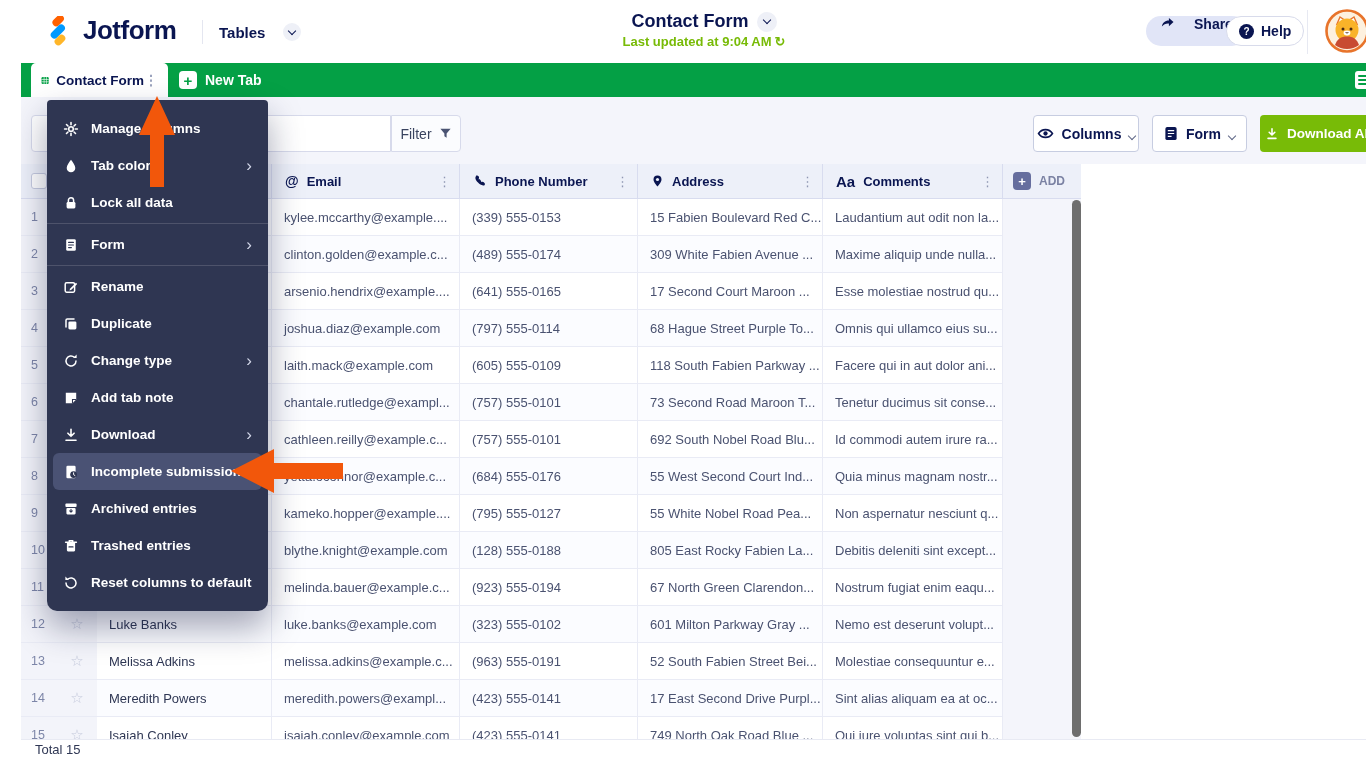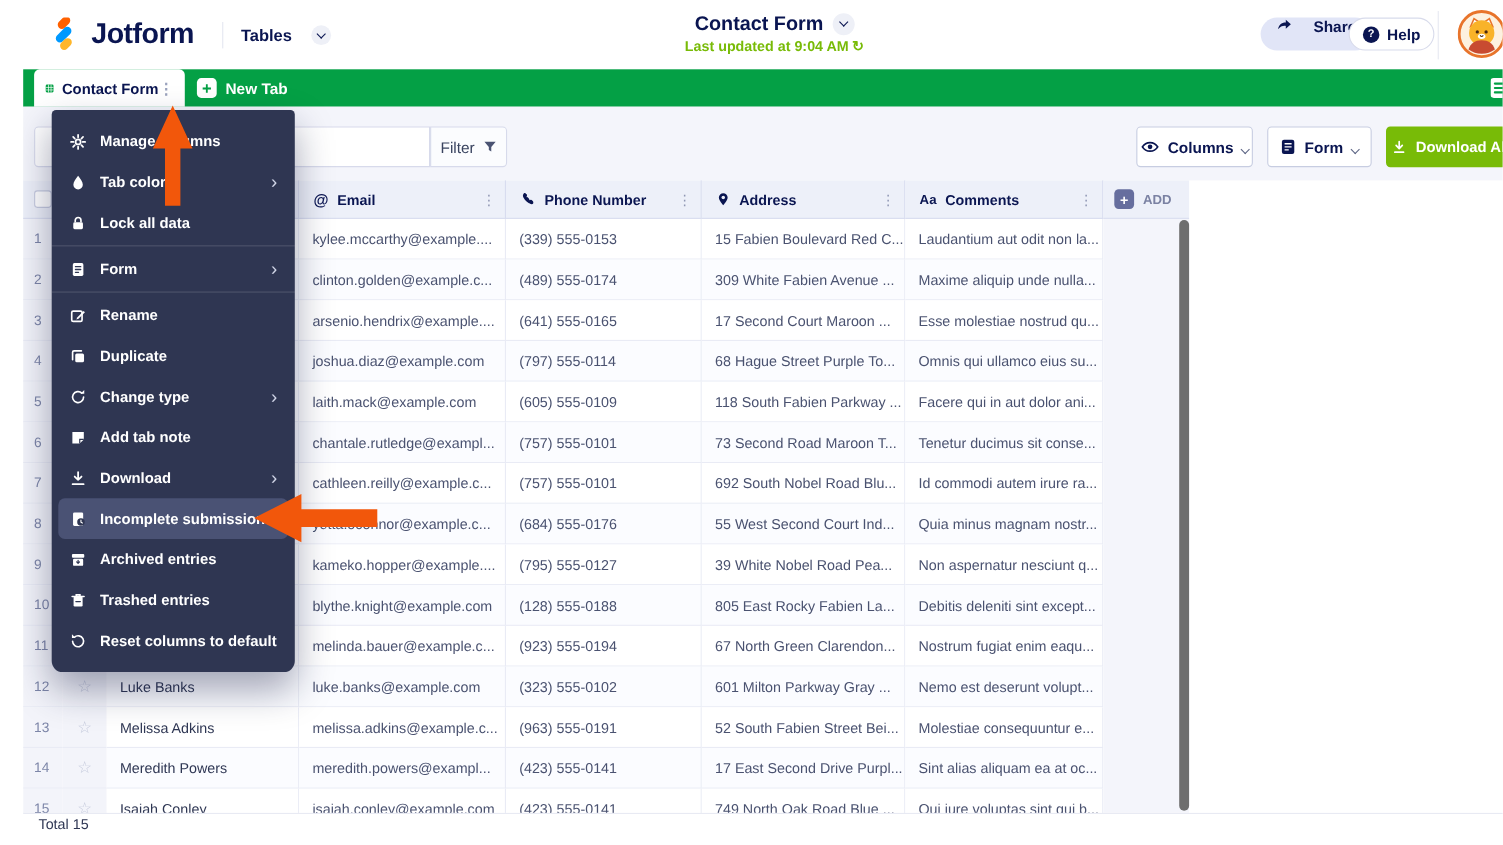--- a/index.html
+++ b/index.html
@@ -67,21 +67,21 @@
   .h-name{width:175px;border-right:1px solid var(--hdr-border);}
   .h-col{padding:0 8px 0 13px;border-right:1px solid var(--hdr-border);}
   .h-email{width:188px;}
   .h-phone{width:178px;}
   .h-addr{width:185px;}
   .h-comm{width:180px;}
   .h-add{width:78px;padding-left:10px;}
   .h-label{font-size:13px;font-weight:700;color:var(--navy);margin-left:8px;white-space:nowrap;}
   .h-kebab{margin-left:auto;color:#8f96b3;font-size:13px;cursor:pointer;}
   .at-glyph{font-size:14px;font-weight:600;color:var(--navy);}
-  .aa-glyph{font-size:12px;font-weight:700;color:var(--navy);}
+  .aa-glyph{font-size:15px;font-weight:700;color:var(--navy);}
   .checkbox{width:16px;height:16px;background:#fff;border:1.5px solid #c6cbdf;border-radius:3px;cursor:pointer;}
   .add-plus{width:18px;height:18px;border-radius:4px;background:#666e9e;color:#fff;font-size:13px;font-weight:700;display:flex;align-items:center;justify-content:center;line-height:1;}
   .add-label{font-size:12px;font-weight:700;color:#7b82a3;margin-left:8px;}
 
   .grid-body{position:absolute;top:199px;left:0;width:982px;height:540px;overflow:hidden;}
   .grid-row{display:flex;height:37px;}
   .c{height:37px;display:flex;align-items:center;border-bottom:1px solid var(--border);white-space:nowrap;overflow:hidden;font-size:13px;color:var(--cell-text);background:#fff;}
   .grid-row.alt .c{background:#fbfcff;}
   .c-num{width:36px;padding-left:10px;background:#f3f4fa !important;color:#7d86a8;font-size:12.5px;}
   .c-star{width:40px;justify-content:center;background:#f3f4fa !important;color:#c6cbdd;font-size:15px;cursor:pointer;}
@@ -327,21 +327,21 @@
         <div class="c c-phone">(684) 555-0176</div>
         <div class="c c-addr">55 West Second Court Ind...</div>
         <div class="c c-comm">Quia minus magnam nostr...</div>
       </div>
       <div class="grid-row">
         <div class="c c-num">9</div>
         <div class="c c-star">☆</div>
         <div class="c c-name"></div>
         <div class="c c-email">kameko.hopper@example....</div>
         <div class="c c-phone">(795) 555-0127</div>
-        <div class="c c-addr">39 White Nobel Road Pea...</div>
+        <div class="c c-addr">55 White Nobel Road Pea...</div>
         <div class="c c-comm">Non aspernatur nesciunt q...</div>
       </div>
       <div class="grid-row alt">
         <div class="c c-num">10</div>
         <div class="c c-star">☆</div>
         <div class="c c-name"></div>
         <div class="c c-email">blythe.knight@example.com</div>
         <div class="c c-phone">(128) 555-0188</div>
         <div class="c c-addr">805 East Rocky Fabien La...</div>
         <div class="c c-comm">Debitis deleniti sint except...</div>

